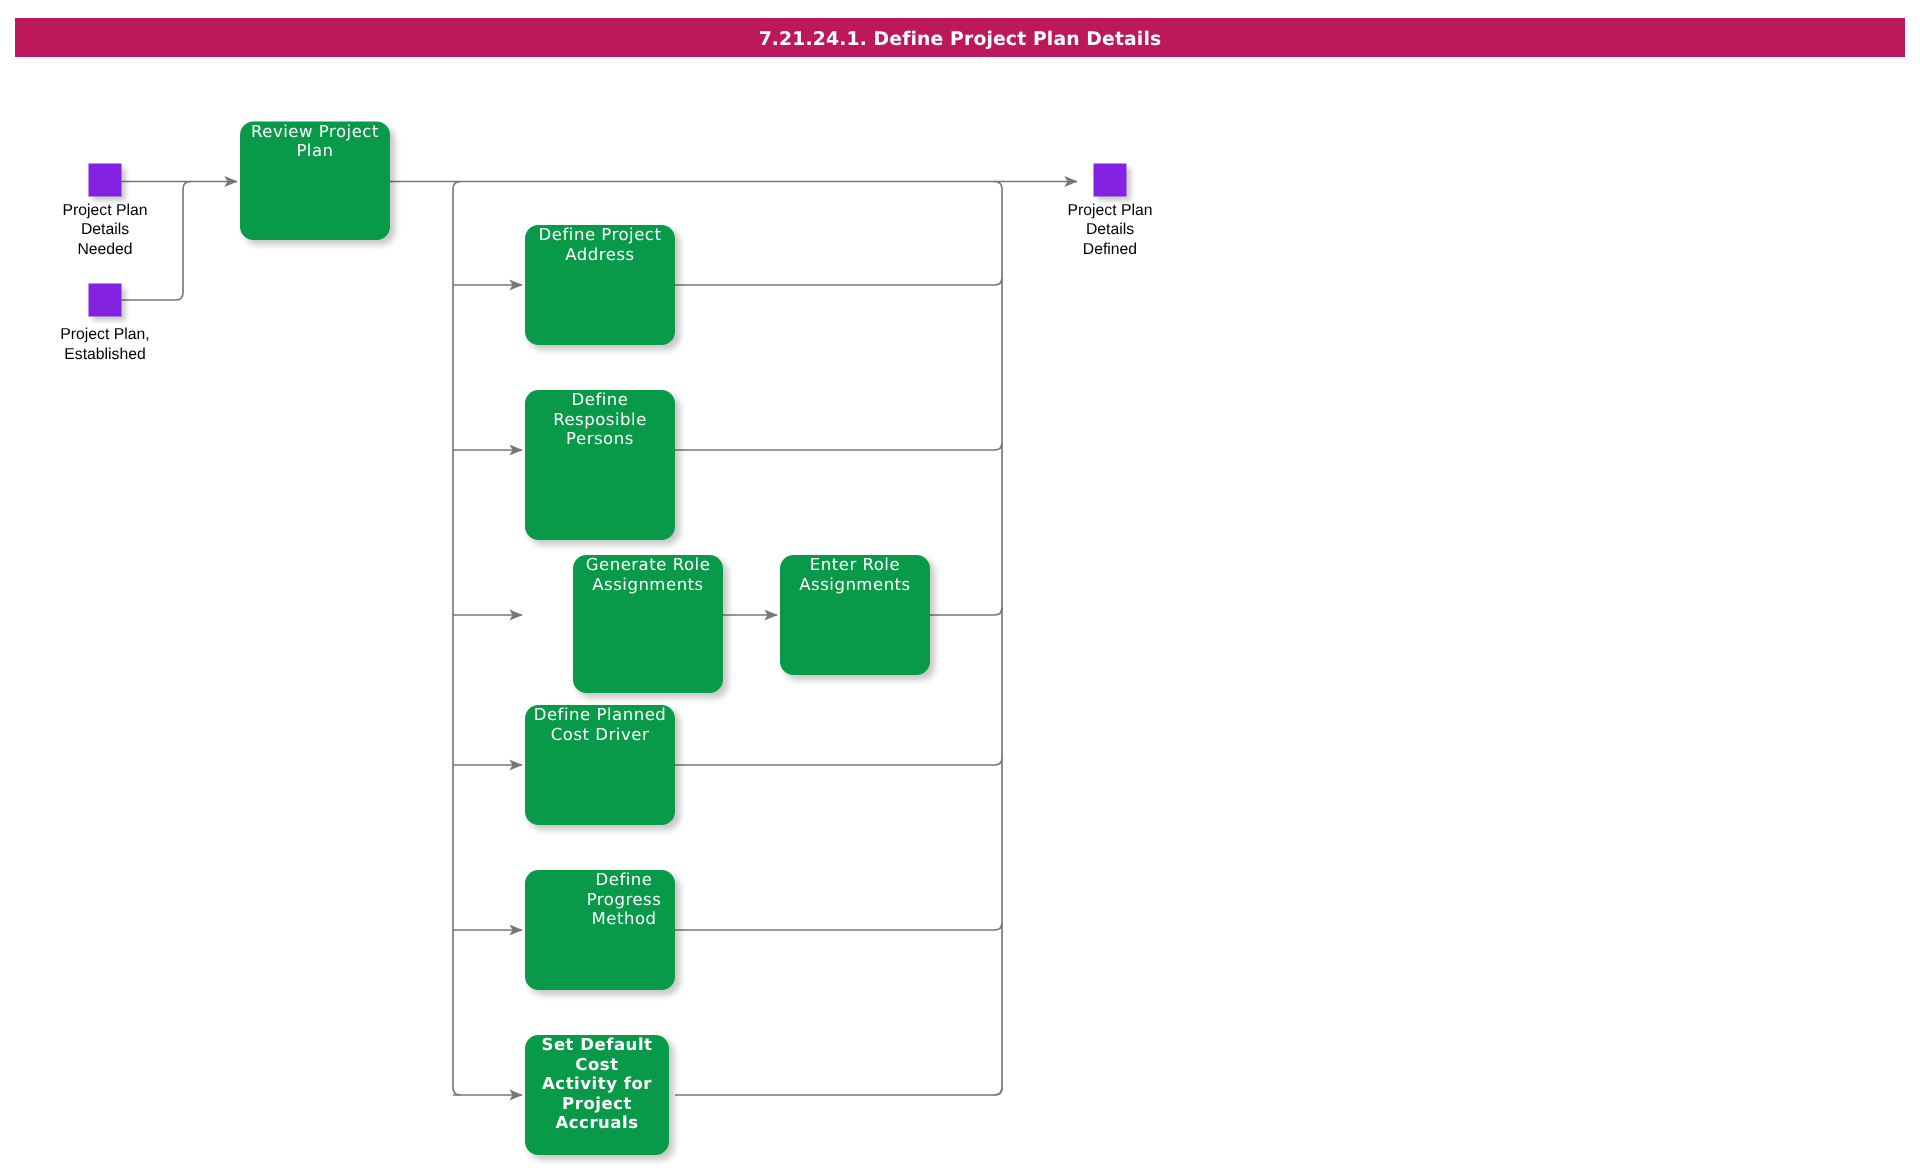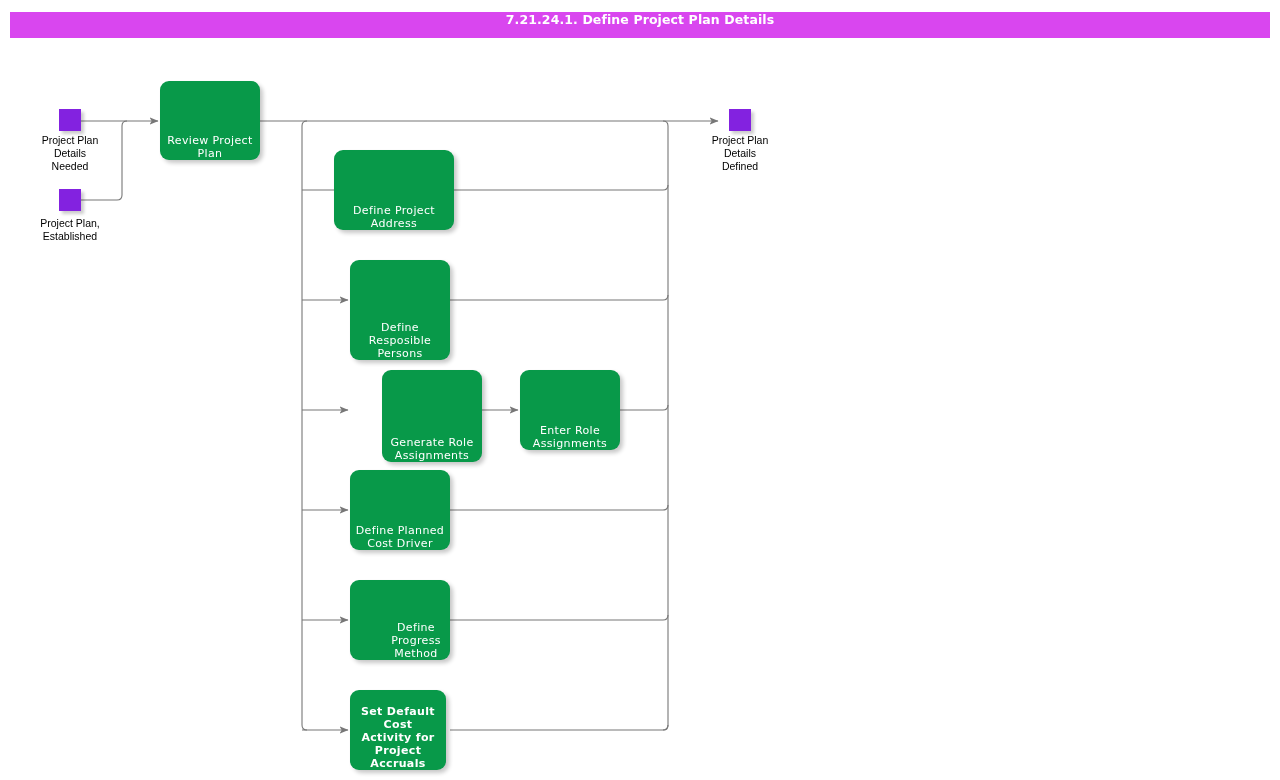--- a/index.html
+++ b/index.html
@@ -19,23 +19,23 @@
     left: 0; top: 0;
     width: 1280px;
     height: 780px;
   }
   .titlebar {
     position: absolute;
     left: 10px;
     top: 12px;
     width: 1260px;
     height: 26px;
-    background: #d946ef;
+    background: #be185d;
     display: flex;
-    align-items: flex-start;
+    align-items: center;
     justify-content: center;
   }
   .titlebar .title-text {
     color: #ffffff;
     font-size: 12.5px;
     font-weight: bold;
     font-family: "DejaVu Sans", sans-serif;
     letter-spacing: 0.1px;
   }
   svg.wires {
@@ -44,21 +44,21 @@
     width: 1280px;
     height: 780px;
     pointer-events: none;
   }
   .node {
     position: absolute;
     background: #089949;
     border-radius: 9px;
     box-shadow: 3px 3px 4px rgba(0,0,0,0.22);
     display: flex;
-    align-items: flex-end;
+    align-items: flex-start;
     justify-content: center;
     box-sizing: border-box;
   }
   .node .node-label {
     color: #ffffff;
     font-size: 11px;
     line-height: 13px;
     text-align: center;
     font-family: "DejaVu Sans", sans-serif;
     letter-spacing: 0.35px;
@@ -141,21 +141,21 @@
   <div class="event" style="left:729px; top:109px;"></div>
   <div class="event-label" style="left:679px; top:134px; width:122px;">Project Plan
 Details
 Defined</div>
 
   <div class="node" style="left:160px; top:81px; width:100px; height:79px;">
     <span class="node-label">Review Project
 Plan</span>
   </div>
 
-  <div class="node" style="left:334px; top:150px; width:120px; height:80px;">
+  <div class="node" style="left:350px; top:150px; width:100px; height:80px;">
     <span class="node-label">Define Project
 Address</span>
   </div>
 
   <div class="node" style="left:350px; top:260px; width:100px; height:100px;">
     <span class="node-label">Define
 Resposible
 Persons</span>
   </div>
 

